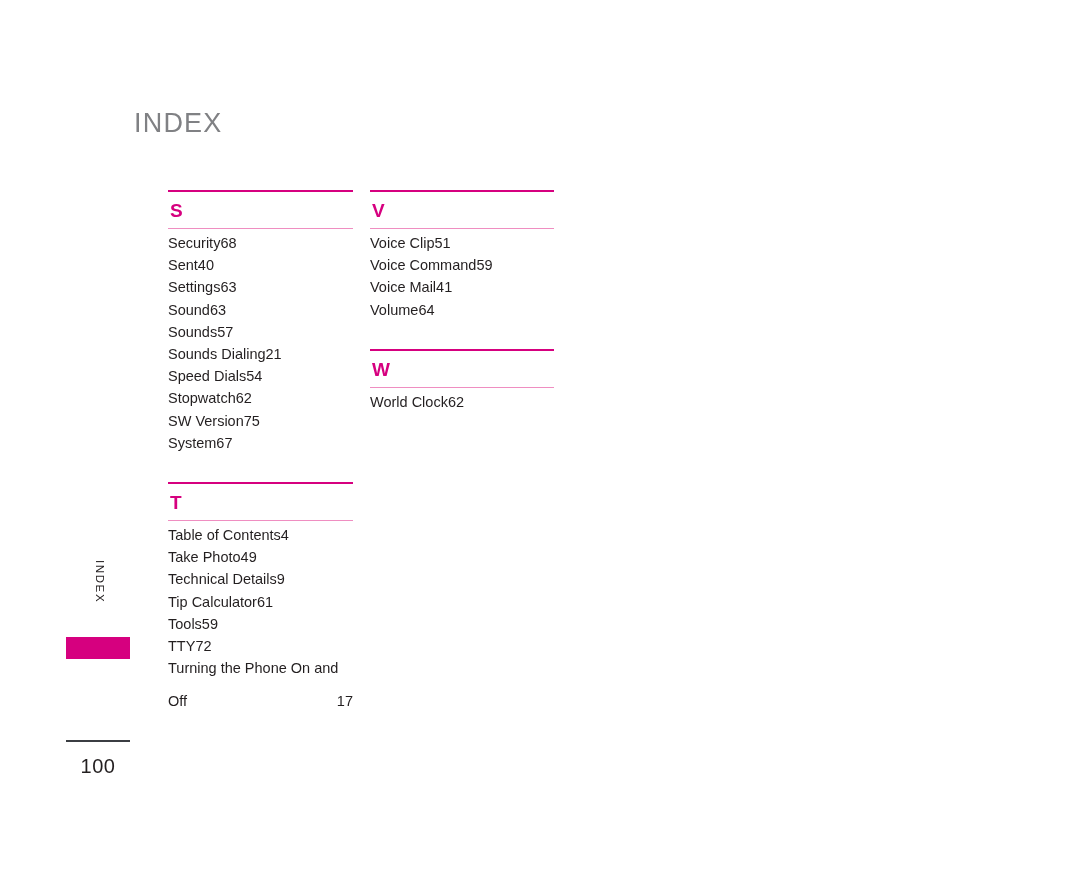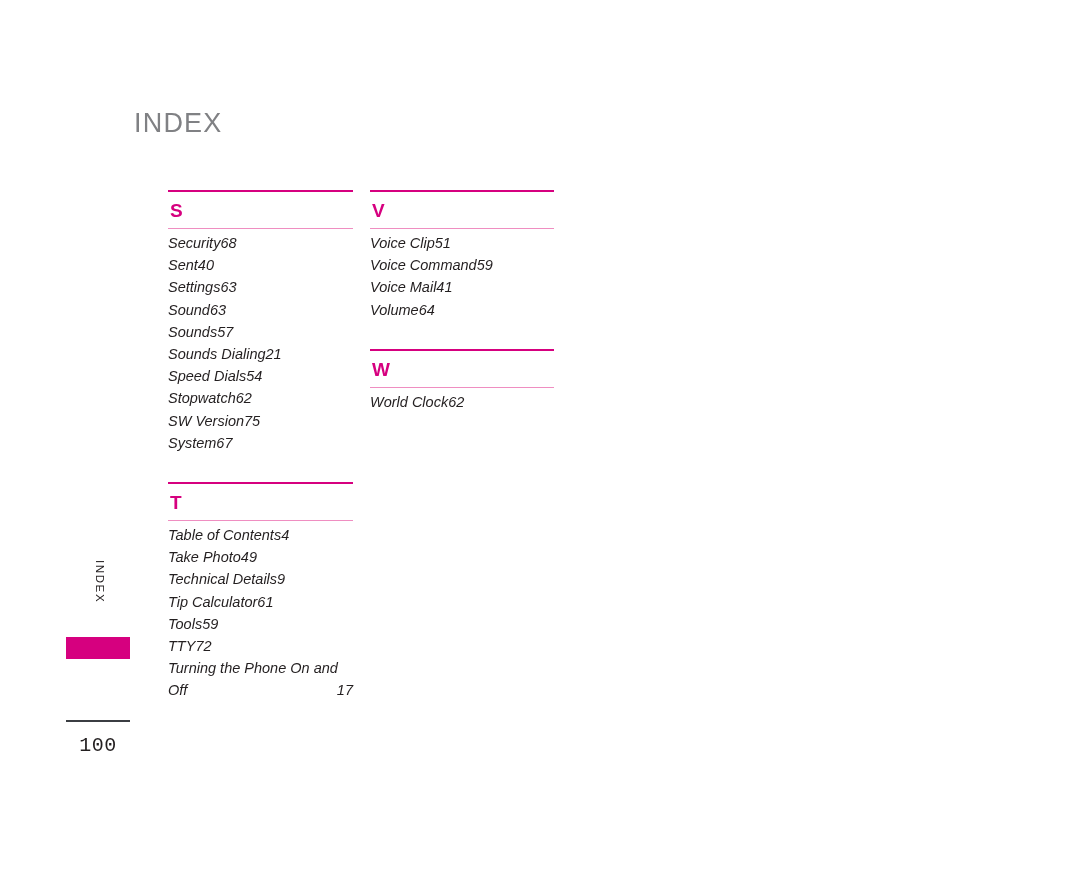--- a/index.html
+++ b/index.html
@@ -102,21 +102,20 @@
   .section-letter {
     font-size: 19px;
     font-weight: 700;
     color: #d6007f;
     line-height: 1;
     padding: 9px 0 8px 2px;
   }
 
   .entries {
     padding-top: 3px;
-    font-style: italic;
   }
   .entry {
     display: flex;
     align-items: baseline;
     font-size: 14.5px;
     line-height: 22.2px;
     color: #231f20;
     white-space: nowrap;
   }
   .entry-label {
@@ -134,30 +133,29 @@
     white-space: normal;
   }
   .entry.wrap .wrap-line1 {
     display: block;
     white-space: nowrap;
   }
   .entry.wrap .wrap-line2 {
     display: flex;
     align-items: baseline;
   }
-  .entry.wrap .wrap-line2 .entry-label { flex: 0 1 auto; }
+  .entry.wrap .wrap-line2 .entry-label { flex: 0 1 auto; margin-top: 11px; }
   .entry.wrap .wrap-line2 .entry-page  { flex: 1 0 auto; text-align: right; }
 
   
   .footer {
     position: absolute;
     left: 66px;
-    top: 720px;
+    top: 740px;
     width: 64px;
-    font-family: Liberation Mono, monospace;
   }
   .footer-rule {
     width: 64px;
     height: 1.5px;
     background: #3b3e43;
   }
   .footer-number {
     margin-top: 14px;
     font-size: 20px;
     color: #231f20;

